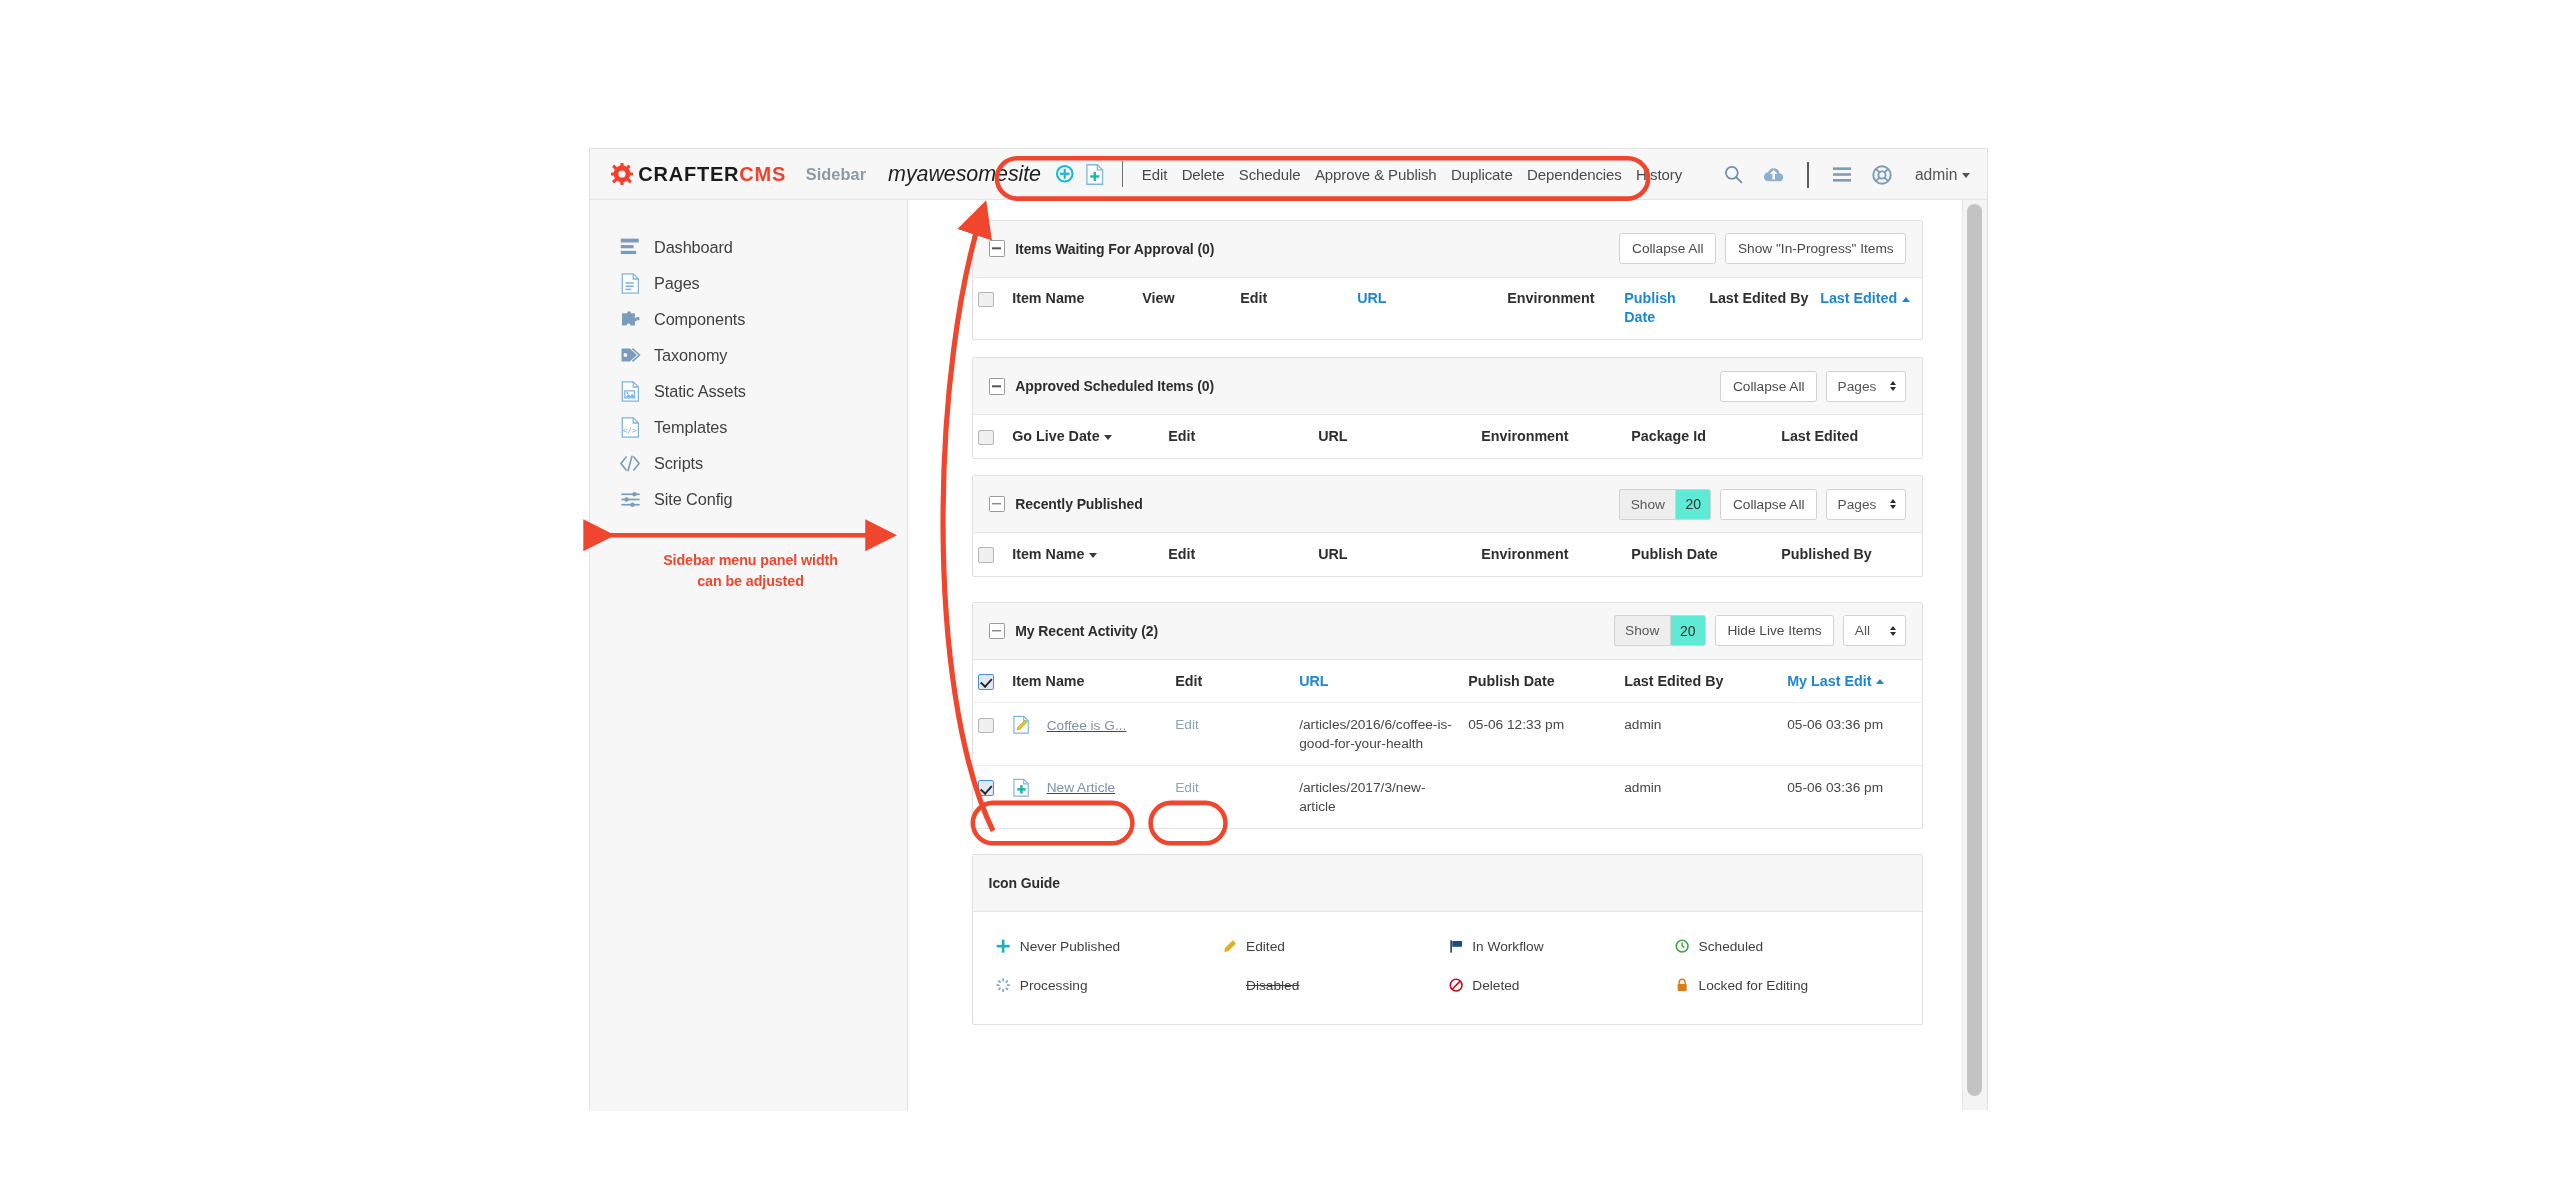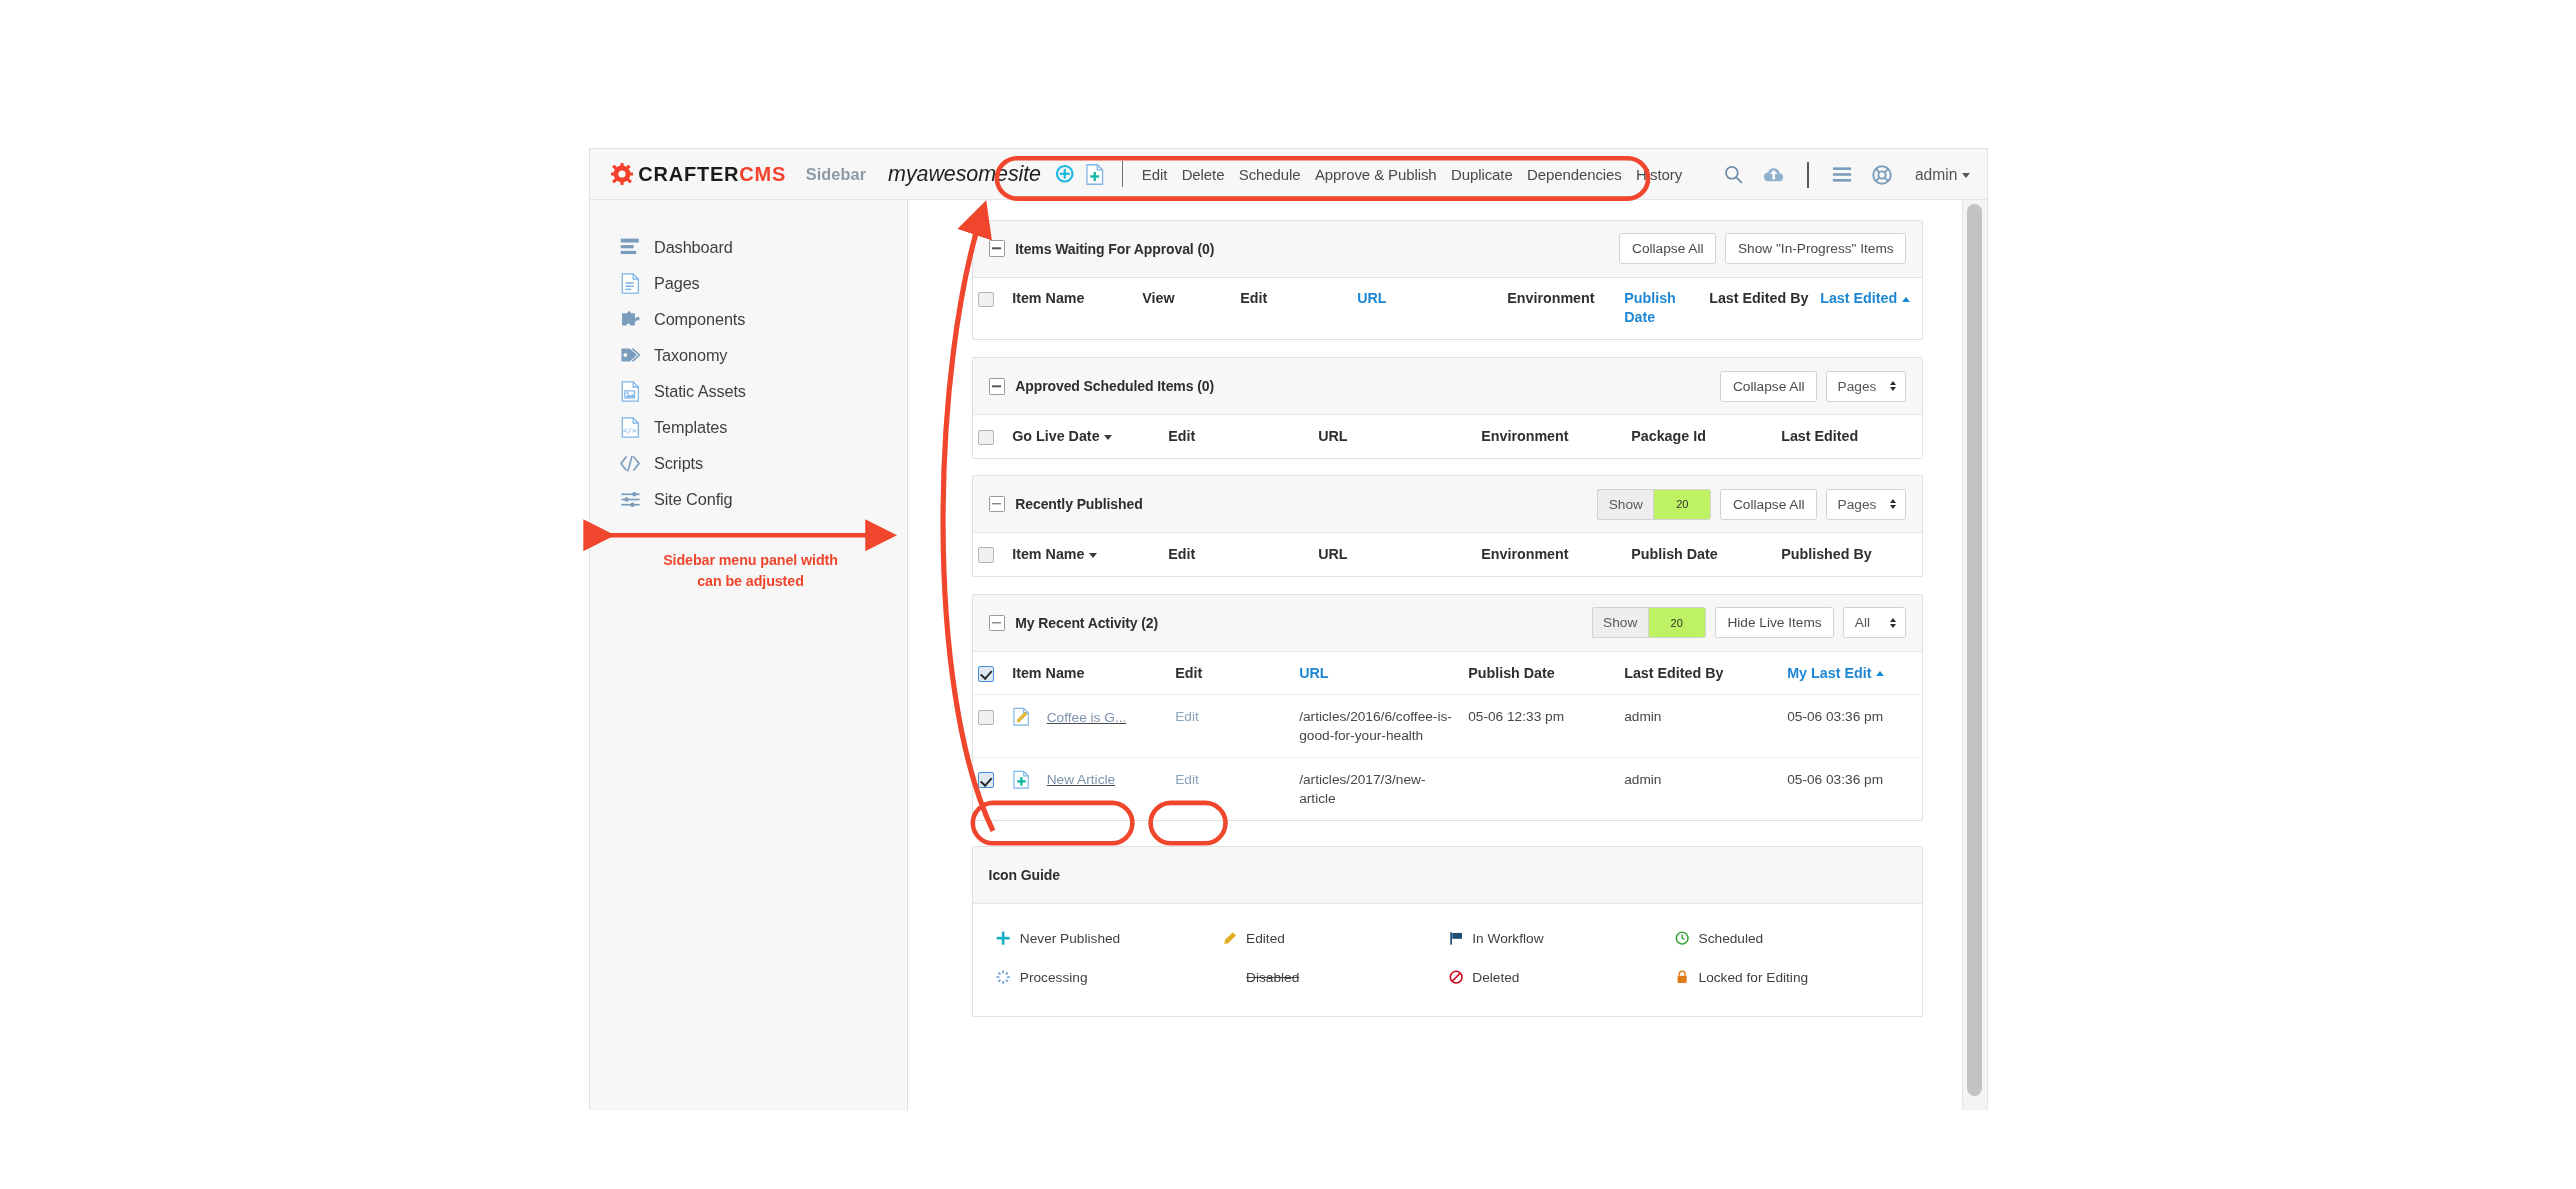--- a/index.html
+++ b/index.html
@@ -93,22 +93,22 @@
     border:0.7px solid #d2d2d2;background:#fff;border-radius:2.6px;
     font-size:13.7px;color:#4a4a4a;height:31px;padding:0 11.7px;display:flex;
     align-items:center;white-space:nowrap;box-sizing:border-box;
   }
   .showgrp{display:flex;align-items:stretch;height:31px;}
   .showgrp .lbl{
     border:0.7px solid #d2d2d2;border-right:none;background:#eeeeee;border-radius:2.6px 0 0 2.6px;
     font-size:13.7px;color:#585858;padding:0 10.4px;display:flex;align-items:center;
   }
   .showgrp .val{
-    border:0.7px solid #d2d2d2;background:#bef264;border-radius:0 2.6px 2.6px 0;
-    font-size:11px;color:#333;padding:0 13px;display:flex;align-items:center;min-width:30px;
+    border:0.7px solid #d2d2d2;background:#5eead4;border-radius:0 2.6px 2.6px 0;
+    font-size:14px;color:#333;padding:0 2px;display:flex;align-items:center;min-width:30px;
     justify-content:center;
   }
   .sel{
     position:relative;border:0.7px solid #d2d2d2;background:#fff;border-radius:2.6px;height:31px;
     font-size:13.7px;color:#555;padding:0 29px 0 10.4px;display:flex;align-items:center;
     min-width:63px;box-sizing:border-box;
   }
   .sel .arrows{position:absolute;right:9px;top:50%;transform:translateY(-50%);
     display:flex;flex-direction:column;gap:2px;}
   .sel .arrows i{display:block;width:0;height:0;border-left:3.9px solid transparent;
@@ -473,21 +473,21 @@
               <th>Edit</th>
               <th>URL</th>
               <th>Environment</th>
               <th>Publish Date</th>
               <th>Published By</th>
             </tr>
           </tbody>
             </table>
         </div>
 
-        <div class="panel" style="margin-top:17px;">
+        <div class="panel" style="margin-top:25px;">
           <div class="panel-head">
             <span class="collapse-box"></span>
             <span class="panel-title">My Recent Activity (2)</span>
             <div class="panel-tools">
               <div class="showgrp">
                 <span class="lbl">Show</span>
                 <span class="val">20</span>
               </div>
               <div class="btn">Hide Live Items</div>
               <div class="sel">

